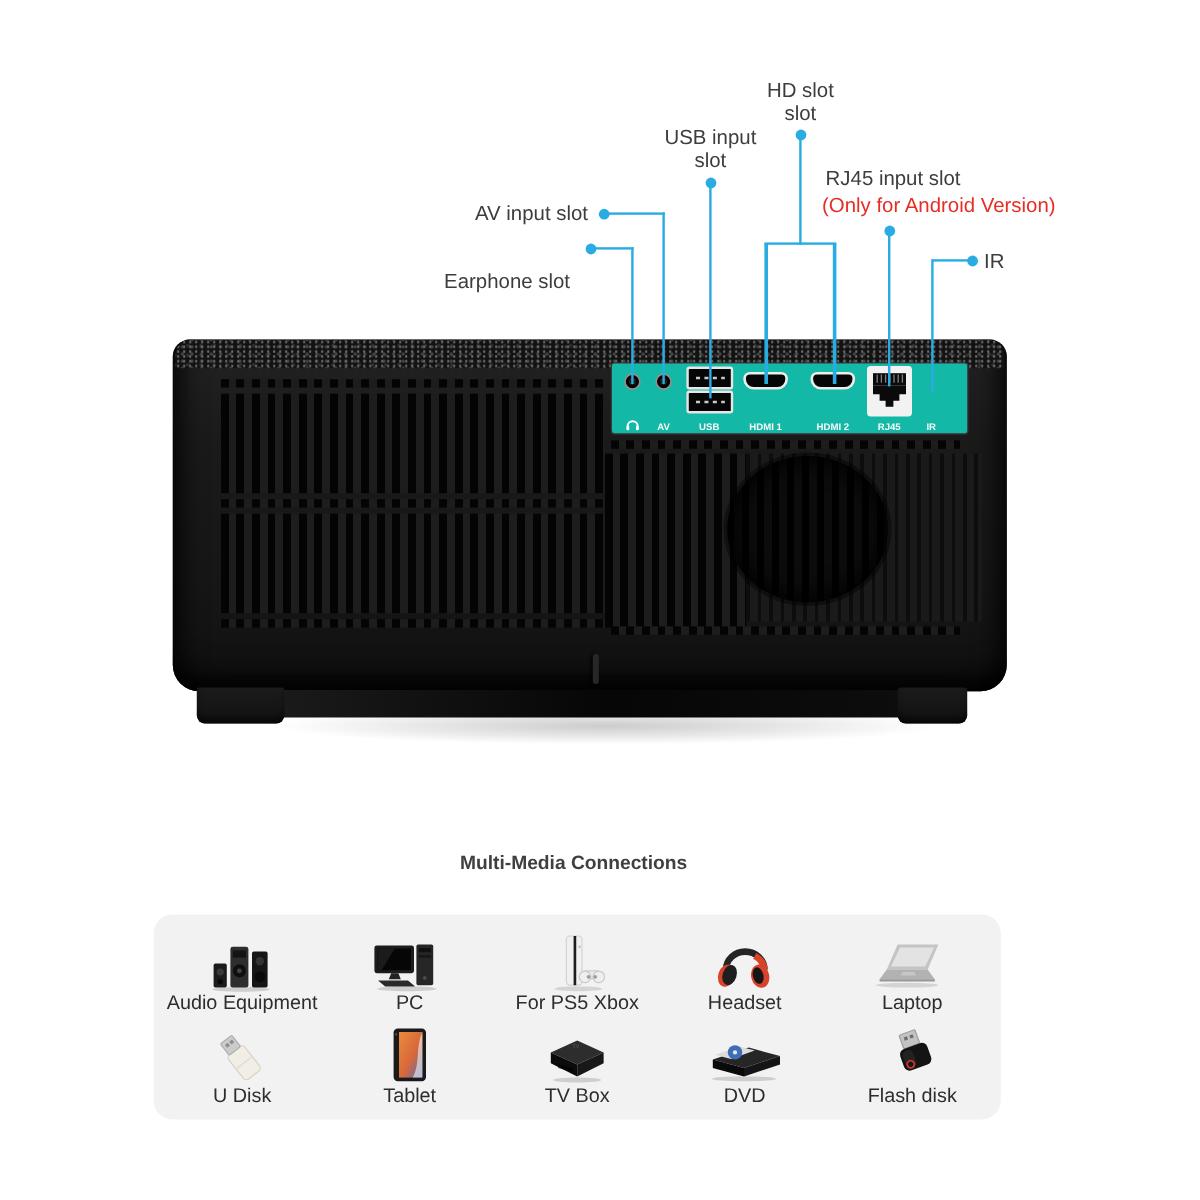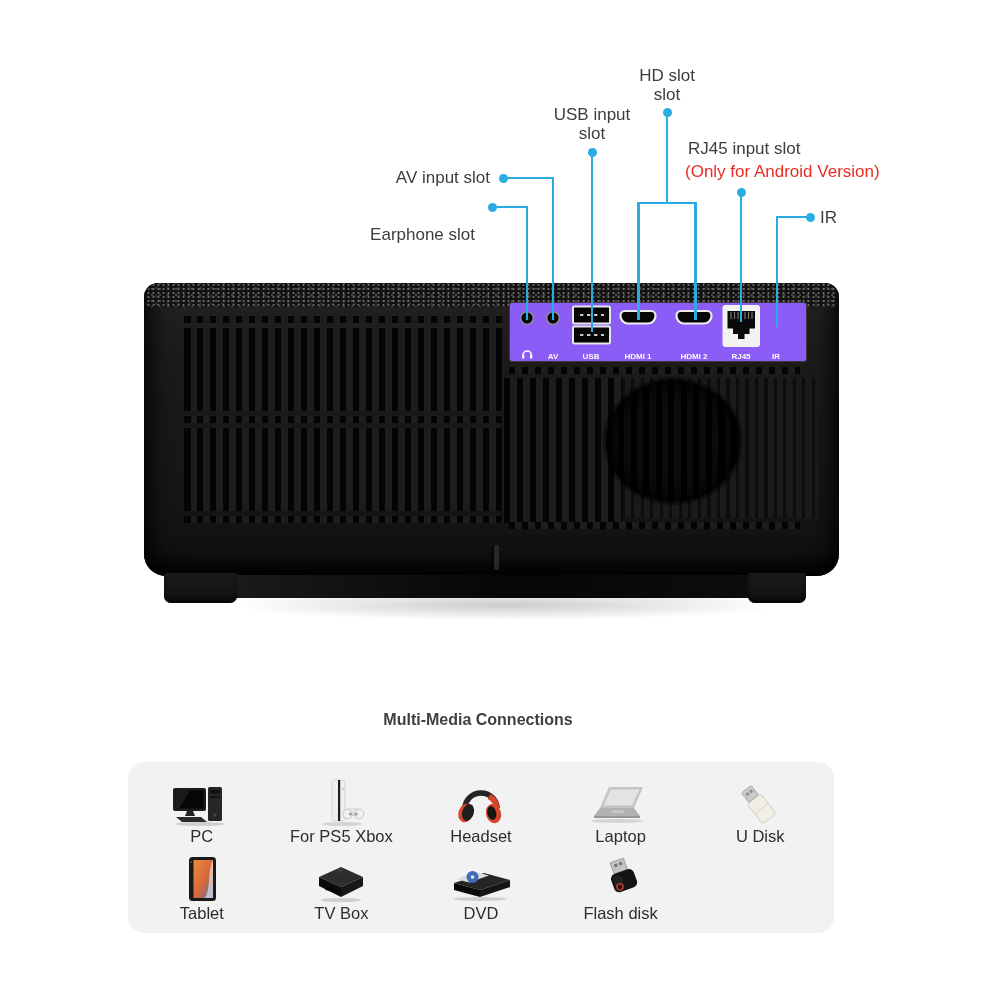--- a/index.html
+++ b/index.html
@@ -35,21 +35,21 @@
   .vent-a .row-gap{height:5px;}
   .vent-a .row-band{flex:1;}
   .vent-b{position:absolute;left:360px;top:95px;width:118px;height:145px;}
   .vents-right{position:absolute;left:478px;top:95px;width:196px;height:140px;
     background:repeating-linear-gradient(90deg,#0d0d0d 0 3px,#1a1a1a 3px 9.5px);}
   .fan{position:absolute;left:-16px;top:2px;width:134px;height:122px;border-radius:50%;
     background:repeating-linear-gradient(90deg,#000 0 6px,#0c0c0c 6px 12.5px);
     box-shadow:inset 0 0 16px 7px rgba(0,0,0,.85),0 0 0 3px rgba(0,0,0,.4);}
   .dots-top{position:absolute;left:365px;top:84px;width:291px;height:7px;}
   .dots-bottom{position:absolute;left:365px;top:239px;width:291px;height:7px;}
-  .ports-panel{position:absolute;left:365px;top:19px;width:298px;height:60px;background:#8b5cf6;
+  .ports-panel{position:absolute;left:365px;top:19px;width:298px;height:60px;background:#14b8a6;
     border:1.5px solid #3a3a3a;border-radius:3px;box-sizing:border-box;}
   .ports-panel svg{display:block;}
   .notch{position:absolute;left:350px;top:262px;width:5px;height:25px;background:#272727;
     border-radius:2px;box-shadow:-2px 0 2px rgba(0,0,0,.7);}
   .base-plate{position:absolute;left:60px;top:292px;width:553px;height:23px;border-radius:3px;
     background:linear-gradient(90deg,#1c1c1c 0%,#060606 55%,#0d0d0d 100%);}
   .foot{position:absolute;top:290px;height:30px;background:linear-gradient(180deg,#1b1b1b,#111);
     border-radius:2px 2px 7px 7px;box-shadow:inset 0 -6px 8px -4px #000;}
   .foot.l{left:20px;width:73px;}
   .foot.r{left:604px;width:58px;}
@@ -190,20 +190,36 @@
     <div class="notch"></div>
     <div class="base-plate"></div>
     <div class="foot l"></div>
     <div class="foot r"></div>
   </div>
 
   <div class="section-title">Multi-Media Connections</div>
 
   <div class="devices-panel">
 
+    <div class="device">
+      <svg width="64" height="48" viewBox="0 0 64 48">
+        <ellipse cx="31" cy="45.5" rx="24" ry="2" fill="rgba(0,0,0,.15)"></ellipse>
+        <rect x="8" y="24" width="11" height="20" rx="1.5" fill="#1b1b1b"></rect>
+        <circle cx="13.5" cy="31" r="3" fill="#3a3a3a"></circle>
+          <circle cx="13.5" cy="39" r="2.2" fill="#070707"></circle>
+        <rect x="22" y="10" width="15" height="34" rx="2" fill="#2e2e2e"></rect>
+        <rect x="24" y="13" width="11" height="6" fill="#141414"></rect>
+        <circle cx="29.5" cy="30" r="5.5" fill="#0f0f0f"></circle>
+          <circle cx="29.5" cy="30" r="2" fill="#454545"></circle>
+        <rect x="40" y="14" width="13" height="30" rx="1.5" fill="#151515"></rect>
+        <circle cx="46.5" cy="22" r="3.5" fill="#333"></circle>
+          <circle cx="46.5" cy="35" r="4.5" fill="#090909"></circle>
+      </svg>
+      <div class="dev-label">Audio Equipment</div>
+    </div>
 
     <div class="device">
       <svg width="64" height="48" viewBox="0 0 64 48">
         <ellipse cx="30" cy="45" rx="25" ry="2" fill="rgba(0,0,0,.15)"></ellipse>
         <rect x="38" y="8" width="14" height="34" rx="1.5" fill="#262626"></rect>
         <rect x="40" y="11" width="10" height="3.5" fill="#101010"></rect>
         <rect x="40" y="17" width="10" height="2" fill="#161616"></rect>
         <circle cx="45" cy="36" r="1.6" fill="#4a4a4a"></circle>
         <rect x="3" y="9" width="33" height="23" rx="2" fill="#1d1d1d"></rect>
         <rect x="5.5" y="11.5" width="28" height="18" fill="#060606"></rect>

